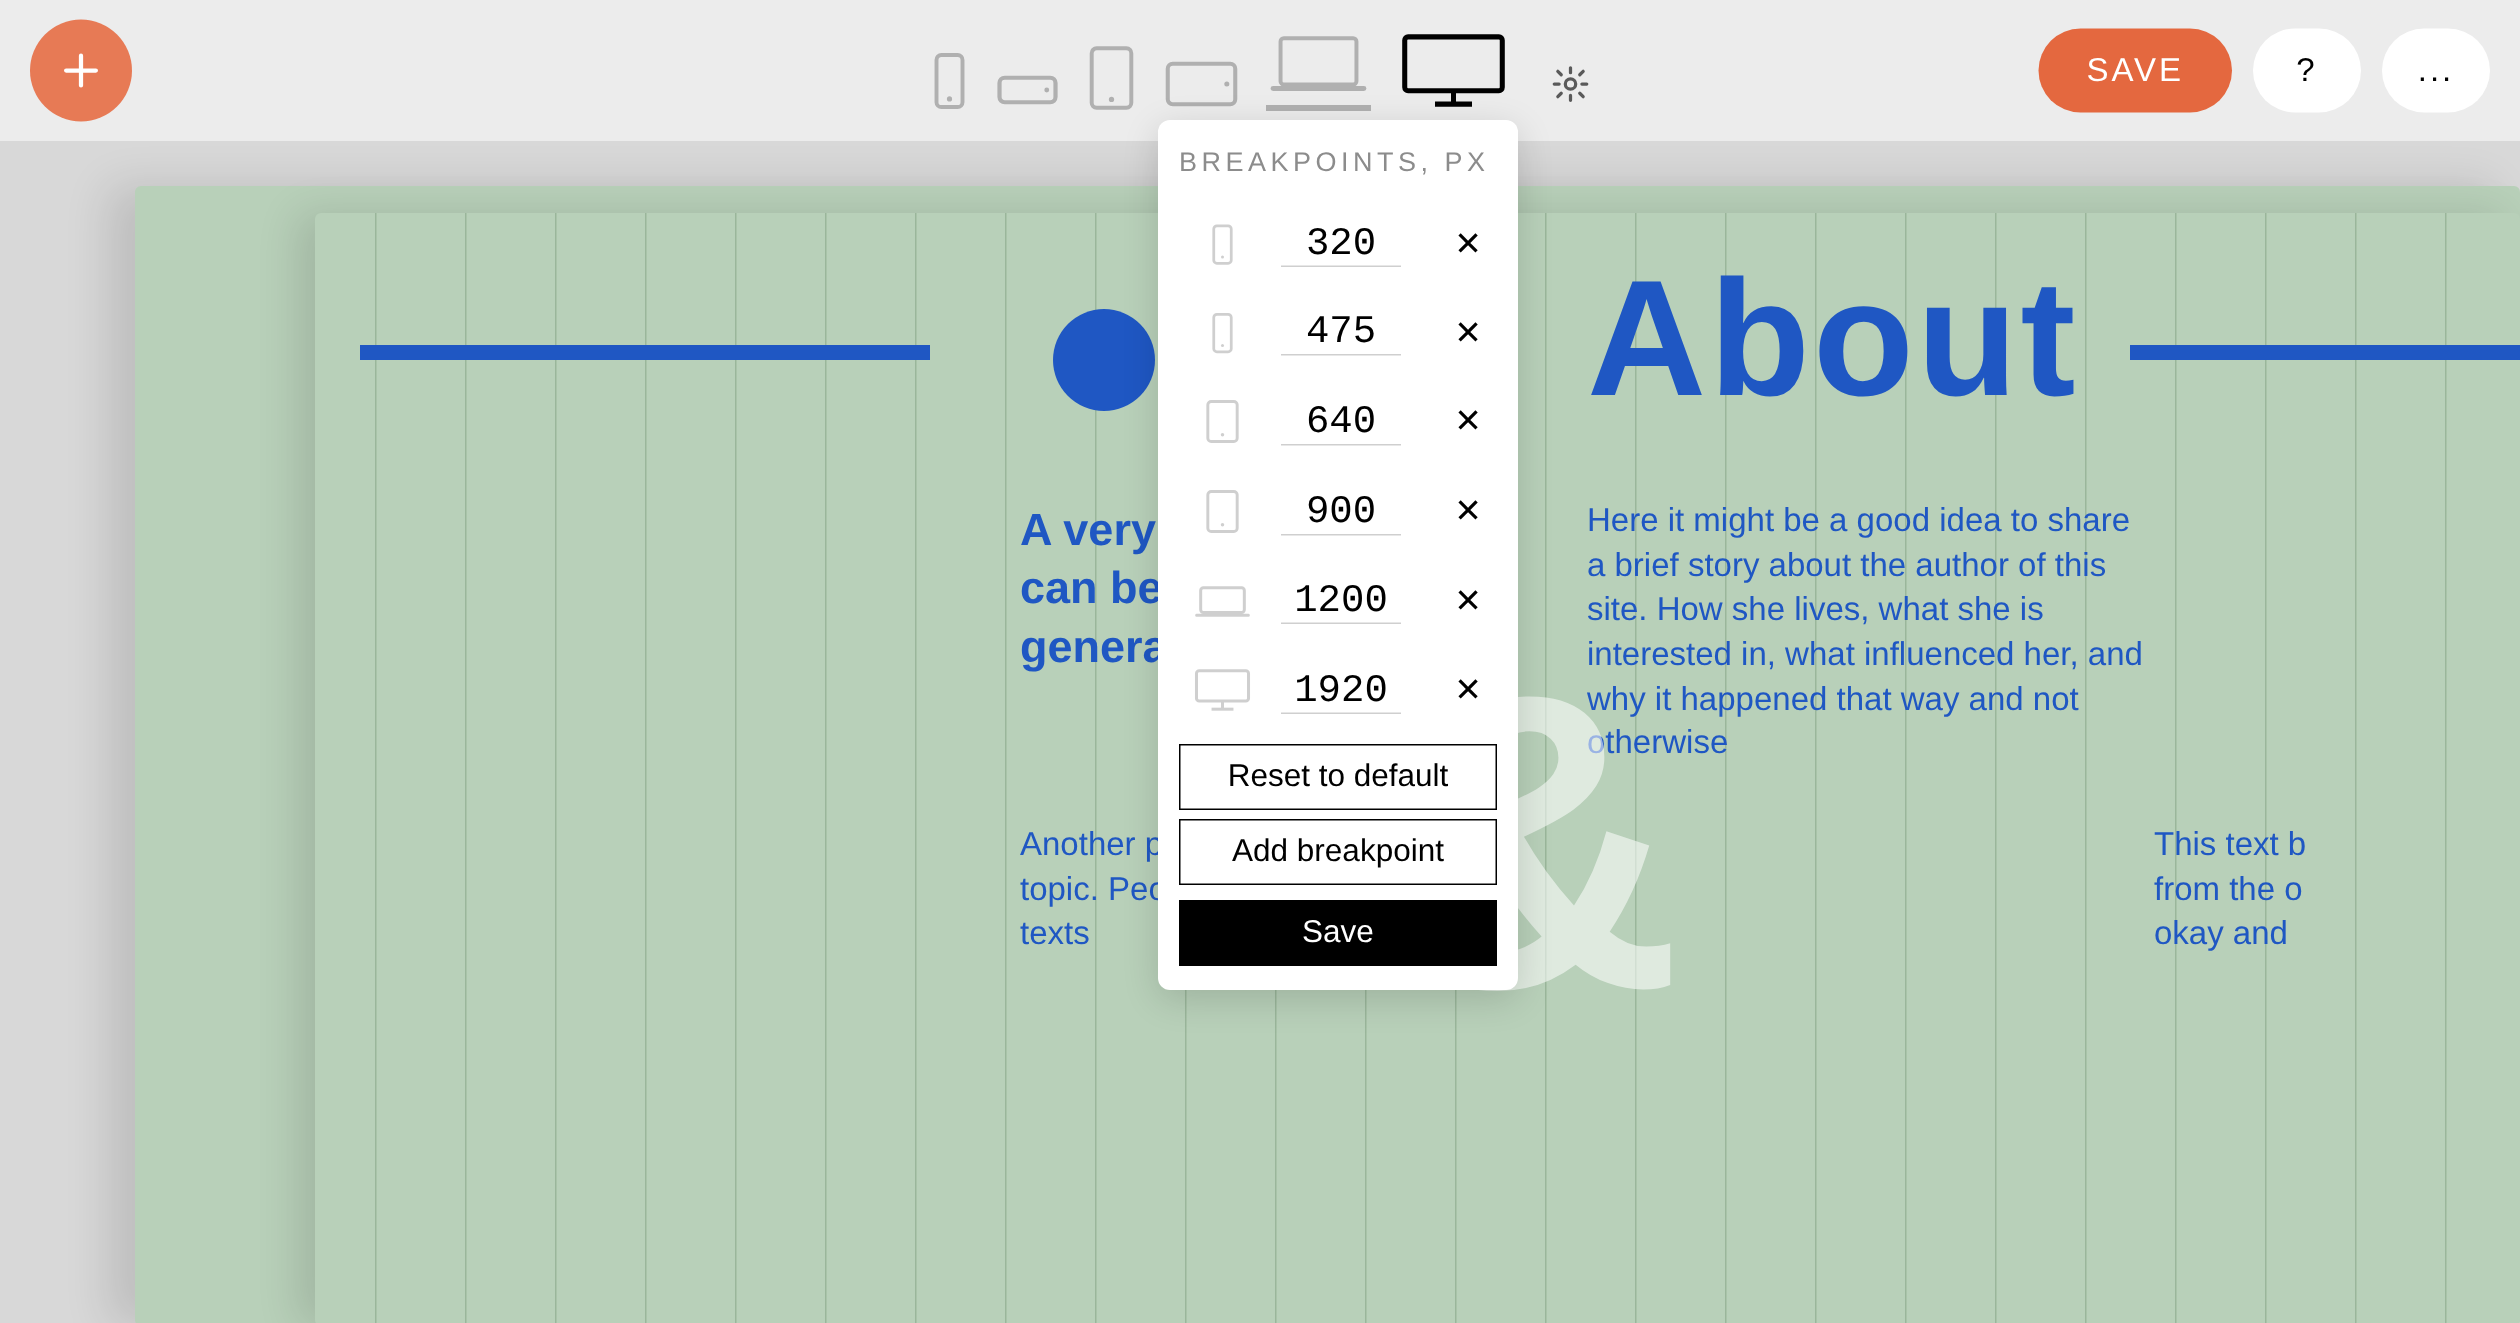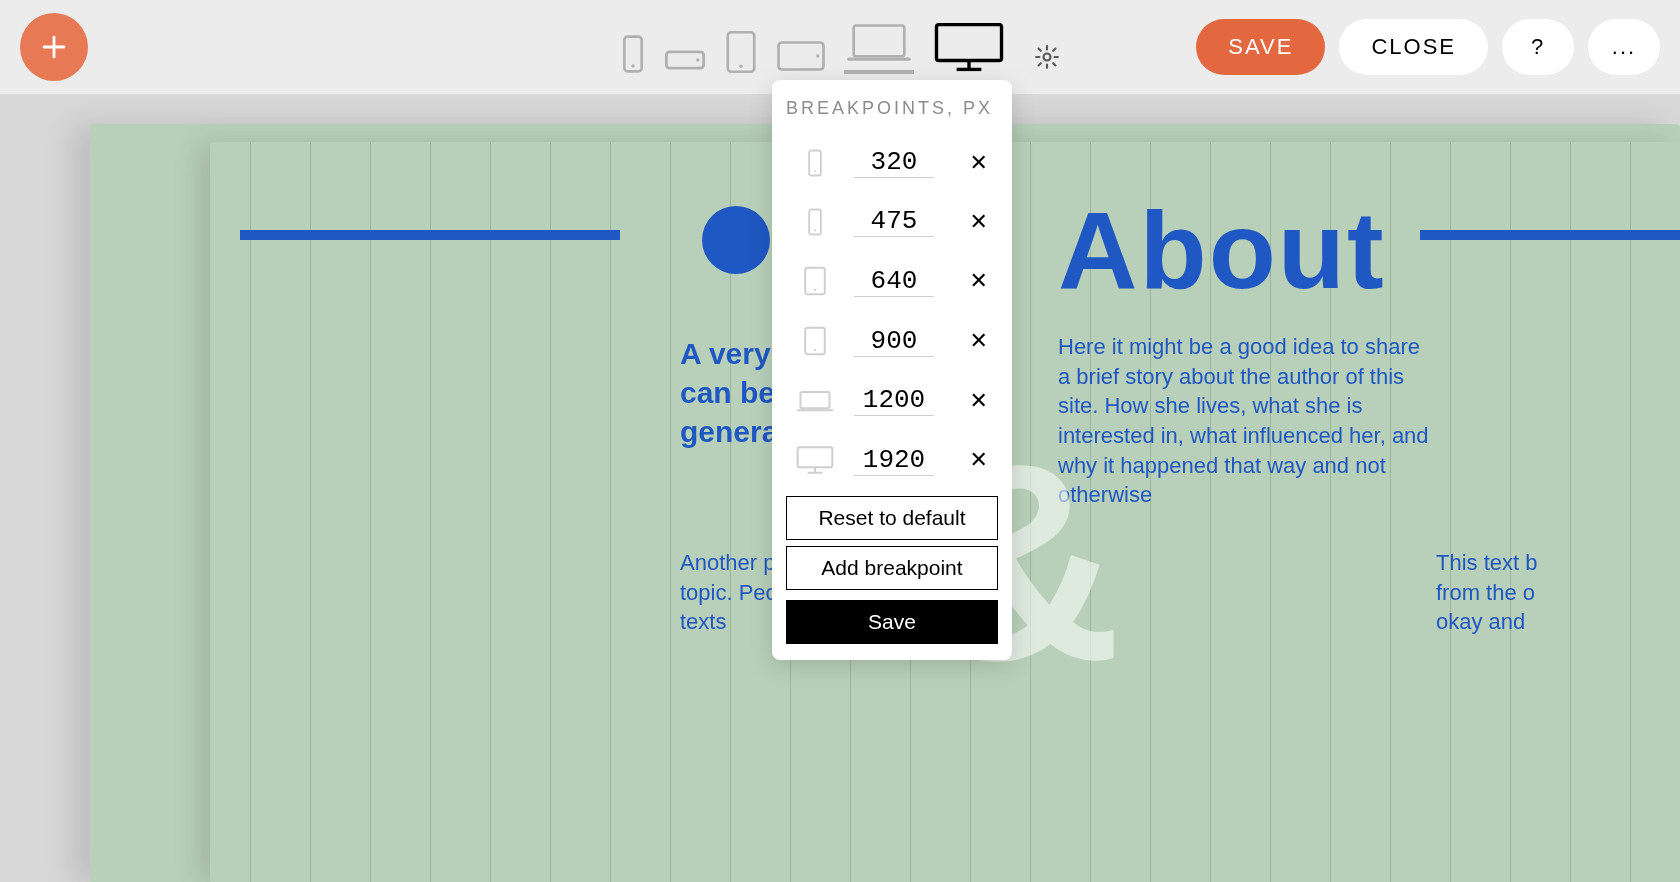--- a/index.html
+++ b/index.html
@@ -216,21 +216,20 @@
     <div class="gear">
       <svg width="26" height="26" viewBox="0 0 24 24">
           <circle cx="12" cy="12" r="3.2" fill="none" stroke="currentColor" stroke-width="2"></circle>
           <path d="M12 2v3M12 19v3M4.2 4.2l2.1 2.1M17.7 17.7l2.1 2.1M2 12h3M19 12h3M4.2 19.8l2.1-2.1M17.7 6.3l2.1-2.1" stroke="currentColor" stroke-width="2" stroke-linecap="round"></path>
         </svg>
     </div>
   </div>
 
   <div class="right-actions">
     <div class="pill primary">SAVE</div>
-    <div class="pill">CLOSE</div>
     <div class="pill icon">?</div>
     <div class="pill icon">...</div>
   </div>
 </div>
 
 <div class="stage">
   <div class="card-shadow"></div>
   <div class="card">
     <div class="grid-lines">
       <span style="left:40px"></span>
@@ -253,21 +252,21 @@
         <span style="left:1060px"></span>
       <span style="left:1120px"></span>
         <span style="left:1180px"></span>
       <span style="left:1240px"></span>
         <span style="left:1300px"></span>
       <span style="left:1360px"></span>
         <span style="left:1420px"></span>
     </div>
     <div class="rule" style="top:88px; left:30px; width:380px;"></div>
     <div class="dot" style="top:64px; left:492px;"></div>
-    <div class="about-title" style="top:20px; left:848px;margin-top:24px;">About</div>
+    <div class="about-title" style="top:20px; left:848px;">About</div>
     <div class="rule" style="top:88px; left:1210px; width:260px;"></div>
 
     <div class="para bold" style="top:192px; left:470px; width:300px; white-space:pre-line;">A very in
 can be t
 general</div>
     <div class="para" style="top:190px; left:848px; width:380px;">Here it might be a good idea to share a brief story about the author of this site. How she lives, what she is interested in, what influenced her, and why it happened that way and not otherwise</div>
 
     <div class="para" style="top:406px; left:470px; width:170px; white-space:pre-line;">Another par
 topic. Peop
 texts</div>

